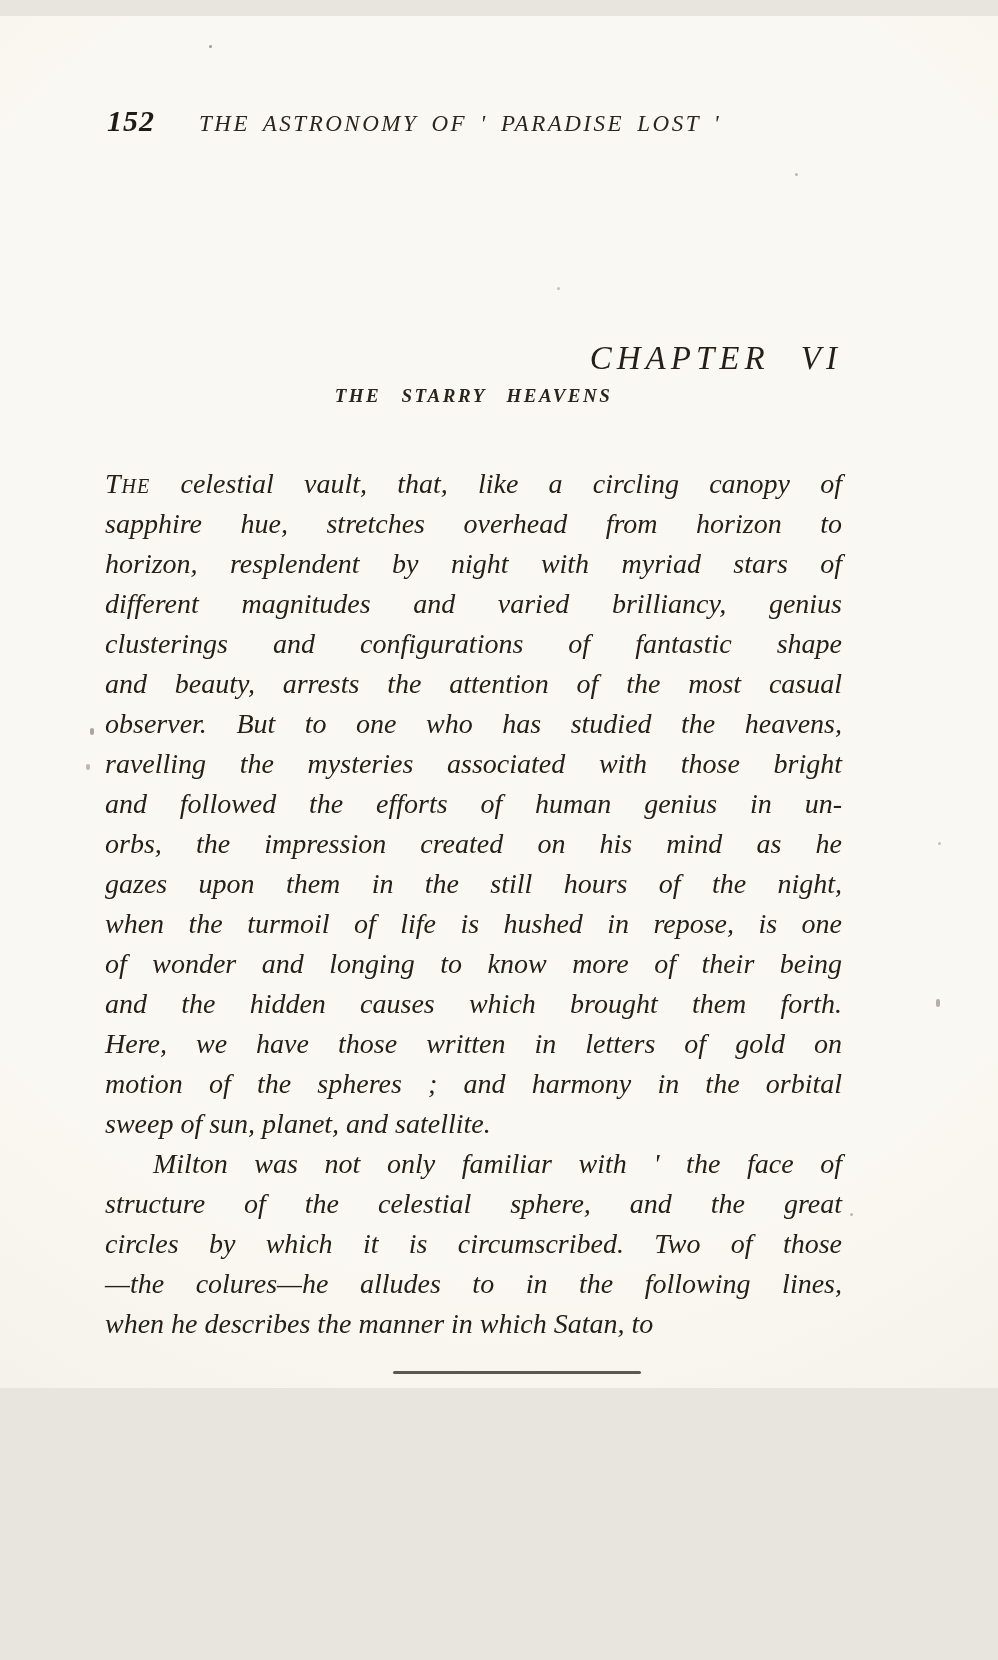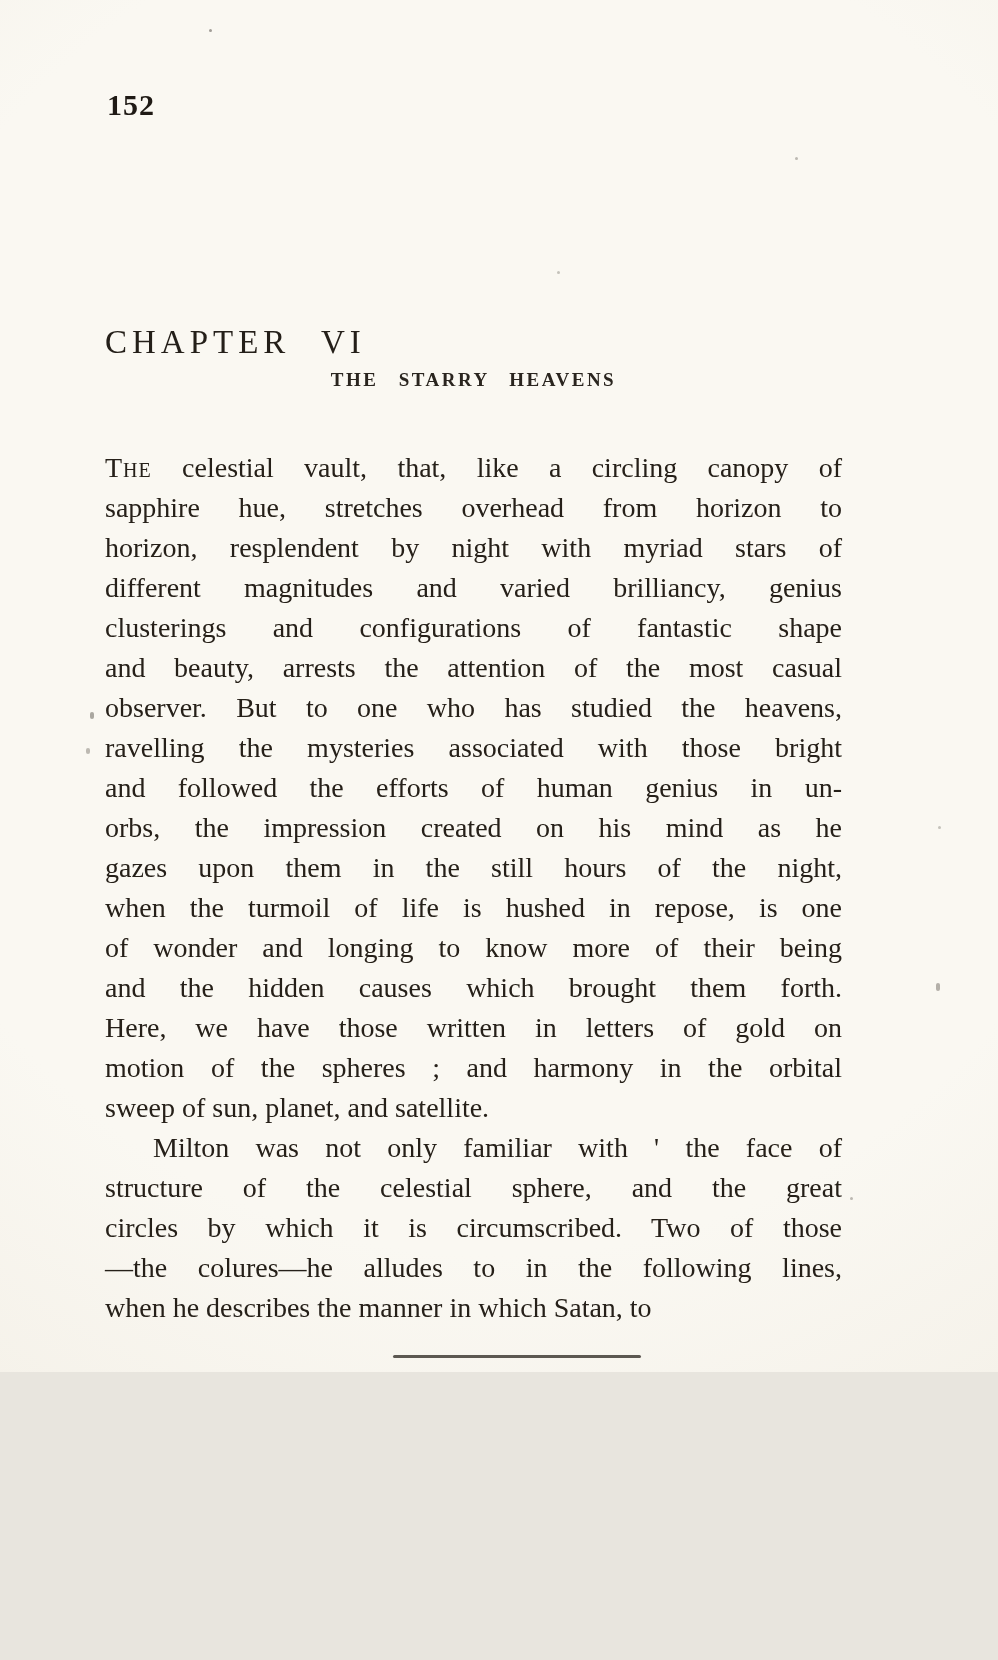--- a/index.html
+++ b/index.html
@@ -4,26 +4,27 @@
 <style>
   html, body {
     margin: 0;
     padding: 0;
     background: #e8e5de;
   }
   .page {
     position: relative;
     width: 998px;
     height: 1372px;
-    margin: 0 auto;
+    margin: 16px auto;
     background:
       radial-gradient(ellipse 120% 90% at 50% 42%, #faf8f2 55%, #f3efe6 88%, #edeadf 100%);
     overflow: hidden;
     font-family: "Liberation Serif", "DejaVu Serif", serif;
     color: #241f1a;
+    font-style: italic;
   }
 
   
   .running-header {
     position: absolute;
     top: 88px;
     left: 107px;
     right: 120px;
     display: flex;
     align-items: baseline;
@@ -42,21 +43,21 @@
     color: #2a2620;
     white-space: nowrap;
   }
 
   
   .chapter-title {
     position: absolute;
     top: 324px;
     left: 105px;
     width: 737px;
-    text-align: left;
+    text-align: right;
     font-size: 33px;
     letter-spacing: 5px;
     word-spacing: 18px;
     color: #241f19;
   }
   .chapter-subtitle {
     position: absolute;
     top: 369px;
     left: 105px;
     width: 737px;
@@ -121,20 +122,21 @@
   .speck.s7 { left: 938px; top: 826px; width: 3px; height: 3px; opacity: .3; }
   .speck.s8 { left: 850px; top: 1197px; width: 3px; height: 3px; opacity: .35; }
 </style>
 </head>
 <body>
 
 <div class="page">
 
   <div class="running-header">
     <span class="page-number">152</span>
+    <span class="running-title">THE ASTRONOMY OF ' PARADISE LOST '</span>
   </div>
 
   <div class="chapter-title">CHAPTER VI</div>
   <div class="chapter-subtitle">THE STARRY HEAVENS</div>
 
   <div class="body-text">
       <div class="line"><span class="lead">The</span> celestial vault, that, like a circling canopy of</div>
       <div class="line">sapphire hue, stretches overhead from horizon to</div>
       <div class="line">horizon, resplendent by night with myriad stars of</div>
       <div class="line">different magnitudes and varied brilliancy, genius</div>

